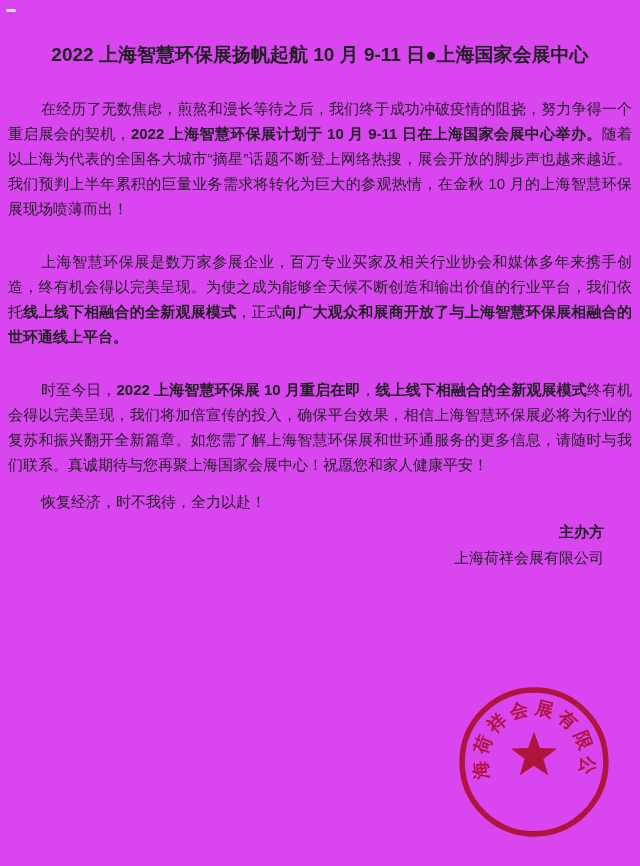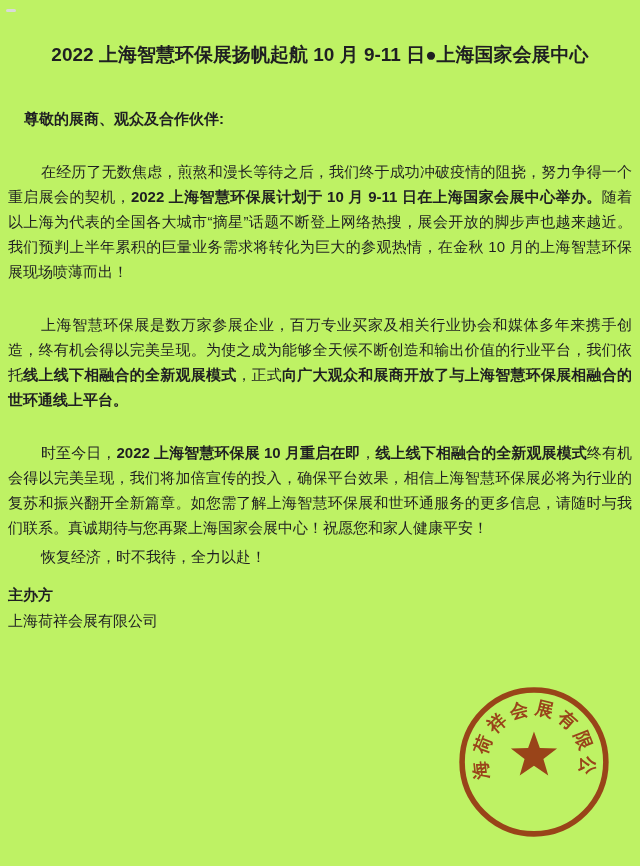--- a/index.html
+++ b/index.html
@@ -5,21 +5,21 @@
   html,body{margin:0;padding:0;}
   body{
     width:640px;height:866px;
     background:#ffffff;
     font-family:"Liberation Sans","DejaVu Sans",sans-serif;
   }
   .page{
     position:relative;
     width:640px;height:866px;
     box-sizing:border-box;
-    background:#bef264;
+    background:#d946ef;
     color:#1f1f22;
     padding:42px 8px 0 8px;
     font-size:15px;
     line-height:25px;
     overflow:hidden;
   }
   .photo-artifact{
     position:absolute;left:6px;top:9px;width:10px;height:3px;
     background:#d9d9d9;border-radius:2px;
   }
@@ -34,25 +34,26 @@
   p.salutation{
     margin:38px 0 0 16px;
     font-weight:bold;
   }
   #letter-body p{
     margin:28px 0 0 0;
     text-indent:2.2em;
     text-align:justify;
   }
   #letter-body p:nth-child(4){margin-top:14px;}
-  #letter-body p.tight{margin-top:4px;}
+  #letter-body p.tight{margin-top:12px;}
   #letter-body b{font-weight:bold;}
   .signature{
-    margin-top:13px;
+    margin-top:5px;
     padding-right:28px;
+    text-align:right;
     line-height:26px;
     font-family:Liberation Serif, serif;
   }
   .signature .sig-role{font-weight:bold;}
   .stamp{
     position:absolute;
     left:455px;top:685px;
     width:162px;height:158px;
     mix-blend-mode:multiply;
     opacity:0.92;
@@ -60,21 +61,20 @@
 </style>
 </head>
 <body>
 
 <div class="page">
 
   <div class="photo-artifact"></div>
 
   <h1 class="doc-title">2022 上海智慧环保展扬帆起航 10 月 9-11 日●上海国家会展中心</h1>
 
-  <p class="salutation">尊敬的展商、观众及合作伙伴:</p>
 
   <div id="letter-body">
       <p><span>在经历了无数焦虑，煎熬和漫长等待之后，我们终于成功冲破疫情的阻挠，努力争得一个重启展会的契机，</span><b>2022 上海智慧环保展计划于 10 月 9-11 日在上海国家会展中心举办。</b><span>随着以上海为代表的全国各大城市“摘星”话题不断登上网络热搜，展会开放的脚步声也越来越近。我们预判上半年累积的巨量业务需求将转化为巨大的参观热情，在金秋 10 月的上海智慧环保展现场喷薄而出！</span></p>
       <p><span>上海智慧环保展是数万家参展企业，百万专业买家及相关行业协会和媒体多年来携手创造，终有机会得以完美呈现。为使之成为能够全天候不断创造和输出价值的行业平台，我们依托</span><b>线上线下相融合的全新观展模式</b><span>，正式</span><b>向广大观众和展商开放了与上海智慧环保展相融合的世环通线上平台。</b></p>
       <p><span>时至今日，</span><b>2022 上海智慧环保展 10 月重启在即</b><span>，</span><b>线上线下相融合的全新观展模式</b><span>终有机会得以完美呈现，我们将加倍宣传的投入，确保平台效果，相信上海智慧环保展必将为行业的复苏和振兴翻开全新篇章。如您需了解上海智慧环保展和世环通服务的更多信息，请随时与我们联系。真诚期待与您再聚上海国家会展中心！祝愿您和家人健康平安！</span></p>
       <p class="tight"><span>恢复经济，时不我待，全力以赴！</span></p>
     </div>
 
   <div class="signature">
     <div class="sig-role">主办方</div>

